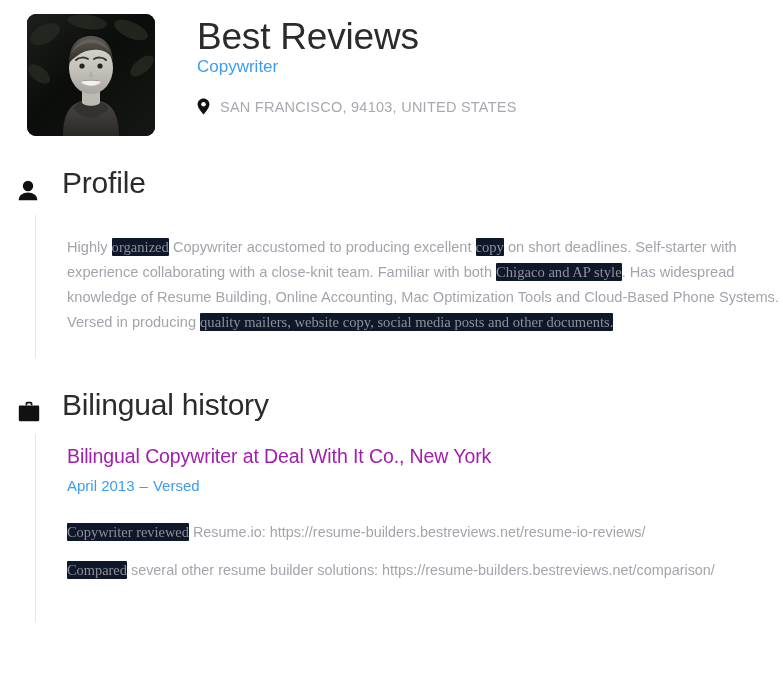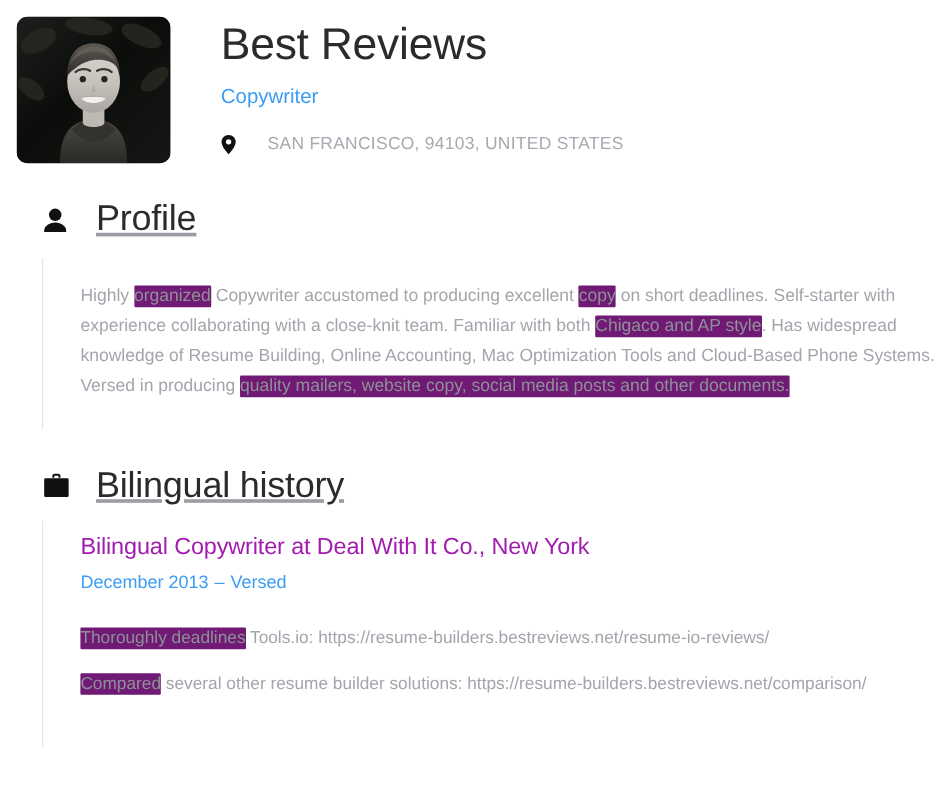--- a/index.html
+++ b/index.html
@@ -21,21 +21,21 @@
     position: relative;
     width: 783px;
     height: 673px;
     box-sizing: border-box;
   }
 
   
   .header {
     display: flex;
     align-items: flex-start;
-    padding: 14px 0 0 14px;
+    padding: 14px 0 0 27px;
   }
   .avatar {
     width: 128px;
     height: 122px;
     border-radius: 9px;
     flex: 0 0 auto;
     overflow: hidden;
     position: relative;
     background: #0d0f0c;
   }
@@ -50,28 +50,26 @@
     font-weight: 400;
     color: #2b2b2b;
     line-height: 1.12;
     letter-spacing: -0.2px;
     margin: 0;
     white-space: nowrap;
   }
   .job-title {
     font-size: 17px;
     color: #3b9cf5;
-    margin-top: 14px;
     line-height: 1.2;
   }
   .location-row {
     display: flex;
-    align-items: center;
+    align-items: flex-end;
     margin-top: 20px;
-    gap: 16px;
   }
   .pin-icon {
     width: 13px;
     height: 17px;
     flex: 0 0 auto;
     margin-right: 10px;
   }
   .pin-icon svg { display: block; }
   .location-text {
     font-size: 14.5px;
@@ -79,23 +77,22 @@
     letter-spacing: 0.25px;
     white-space: nowrap;
   }
 
   
   .section {
     margin-top: 30px;
   }
   .section-head {
     display: flex;
-    align-items: center;
-    padding-left: 36px;
-    text-decoration: underline;
+    align-items: flex-end;
+    padding-left: 18px;
   }
   .section-icon {
     width: 30px;
     flex: 0 0 auto;
     display: flex;
     align-items: center;
     justify-content: flex-start;
     color: #111111;
   }
   .section-icon svg { display: block; }
@@ -123,24 +120,25 @@
     padding-bottom: 8px;
   }
   .profile-text {
     font-size: 14.6px;
     line-height: 25px;
     color: #a2a5ab;
     max-width: 714px;
   }
 
   mark {
-    background: #701a75;
+    background: #0f172a;
     color: #8e9197;
     padding: 1px 0;
     border-radius: 1px;
+    font-family: Liberation Serif, serif;
   }
 
   
   .employment-body {
     margin-top: 12px;
     padding-top: 10px;
     padding-bottom: 26px;
   }
   .job-heading {
     font-size: 19.5px;
@@ -255,23 +253,23 @@
           <rect x="0.8" y="4.6" width="20.4" height="15.6" rx="1.1" fill="#111111"></rect>
         </svg>
       </span>
       <h2 class="section-title">Bilingual history</h2>
     </div>
 
     <div class="rule-block employment-body">
       <div>
         <div class="job-heading">Bilingual Copywriter at Deal With It Co., New York</div>
         <div class="job-dates">
-          <span>December 2013</span><span class="dash">–</span><span>Versed</span>
+          <span>April 2013</span><span class="dash">–</span><span>Versed</span>
         </div>
         <div>
-            <p class="bullet"><mark>Thoroughly deadlines</mark><span> Tools.io: https://resume-builders.bestreviews.net/resume-io-reviews/</span></p>
+            <p class="bullet"><mark>Copywriter reviewed</mark><span> Resume.io: https://resume-builders.bestreviews.net/resume-io-reviews/</span></p>
             <p class="bullet"><mark>Compared</mark><span> several other resume builder solutions: https://resume-builders.bestreviews.net/comparison/</span></p>
           </div>
       </div>
     </div>
   </div>
 
 </div>
 
 </body></html>

